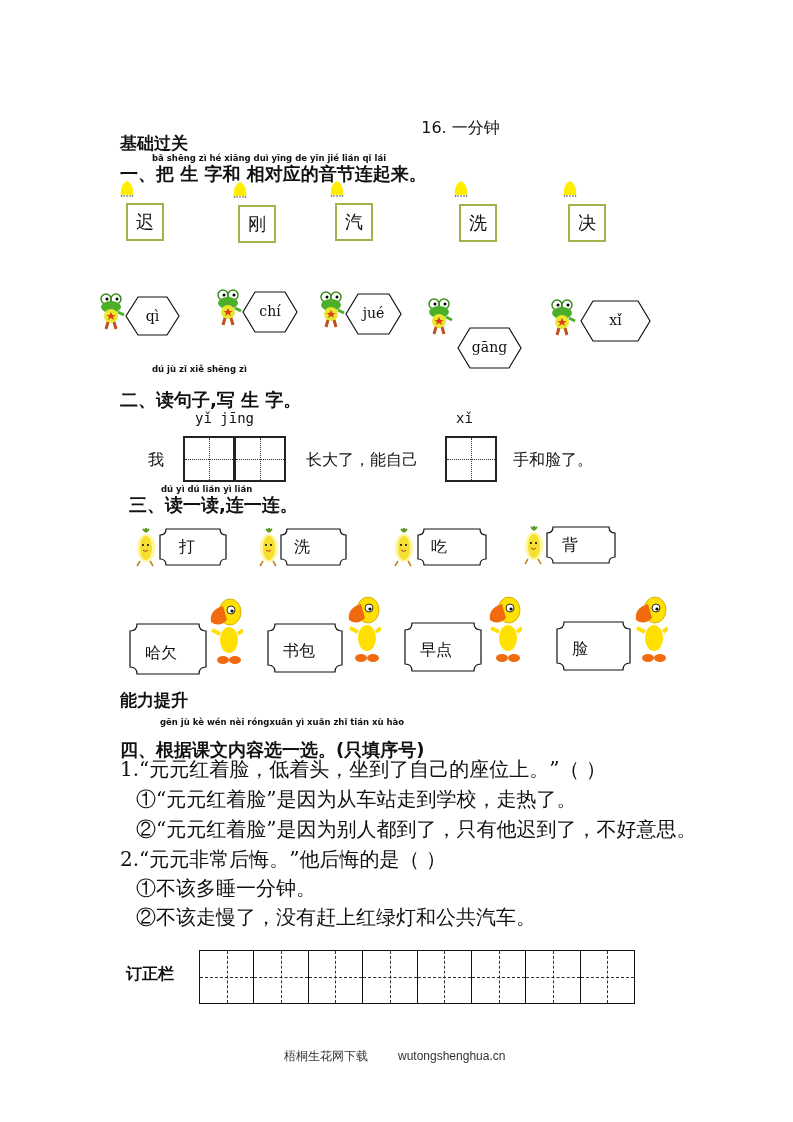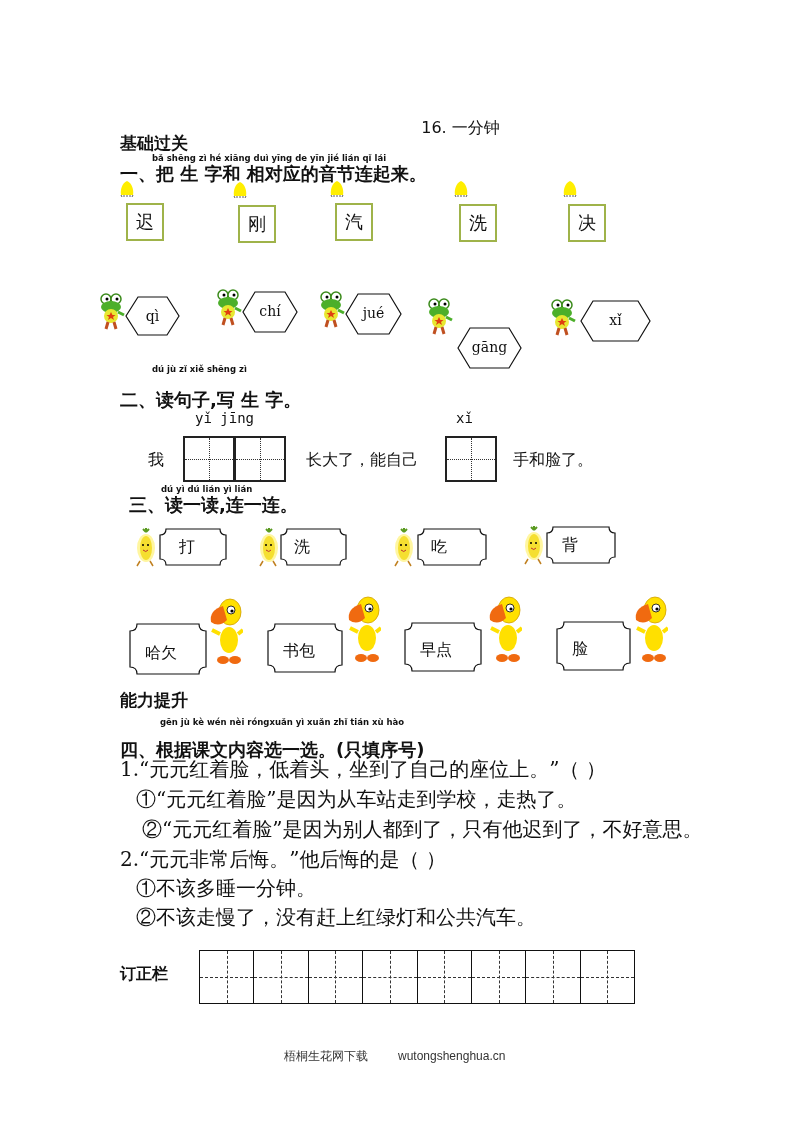--- a/index.html
+++ b/index.html
@@ -346,26 +346,26 @@
   </svg>
 </div>
 
 <div class="abs section-label" style="left:120px; top:689px;">能力提升</div>
 
 <div class="abs ruby-row" style="left:160px; top:717px;">gēn  jù   kè  wén  nèi róngxuǎn  yì  xuǎn          zhǐ  tián  xù  hào</div>
 <div class="abs heading" style="left:120px; top:738px;">四、根据课文内容选一选。(只填序号)</div>
 
 <div class="abs q" style="left:120px; top:756px;">1.“元元红着脸，低着头，坐到了自己的座位上。”（      ）</div>
 <div class="abs q" style="left:136px; top:786px;">①“元元红着脸”是因为从车站走到学校，走热了。</div>
-<div class="abs q" style="left:136px; top:816px;margin-left:6px;">②“元元红着脸”是因为别人都到了，只有他迟到了，不好意思。</div>
+<div class="abs q" style="left:136px; top:816px;">②“元元红着脸”是因为别人都到了，只有他迟到了，不好意思。</div>
 <div class="abs q" style="left:120px; top:846px;">2.“元元非常后悔。”他后悔的是（      ）</div>
 <div class="abs q" style="left:136px; top:875px;">①不该多睡一分钟。</div>
 <div class="abs q" style="left:136px; top:904px;">②不该走慢了，没有赶上红绿灯和公共汽车。</div>
 
-<div class="abs" style="left:120px; top:964px; font-family:'DejaVu Sans', sans-serif; font-weight:bold; font-size:16px;">订正栏</div>
+<div class="abs" style="left:126px; top:964px; font-family:'DejaVu Sans', sans-serif; font-weight:bold; font-size:16px;">订正栏</div>
 <div class="grid">
   <div class="cell">
       <div class="h"></div>
       <div class="v"></div>
     </div>
   <div class="cell">
       <div class="h"></div>
       <div class="v"></div>
     </div>
   <div class="cell">

